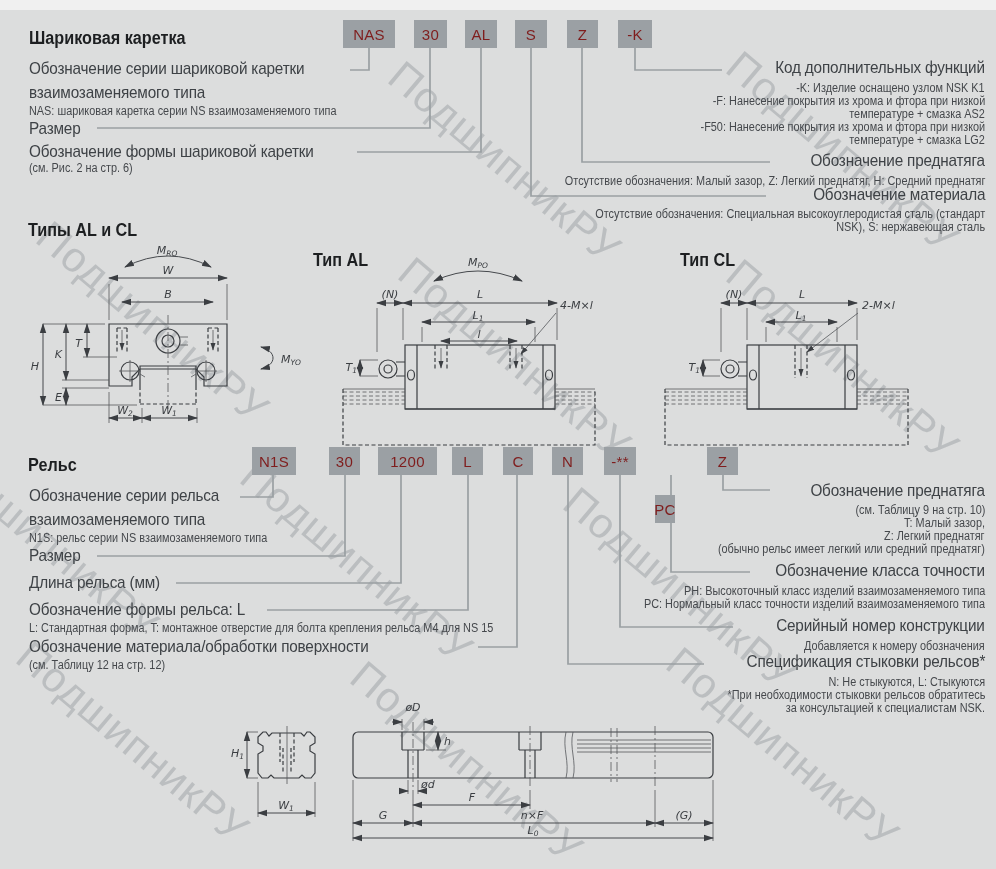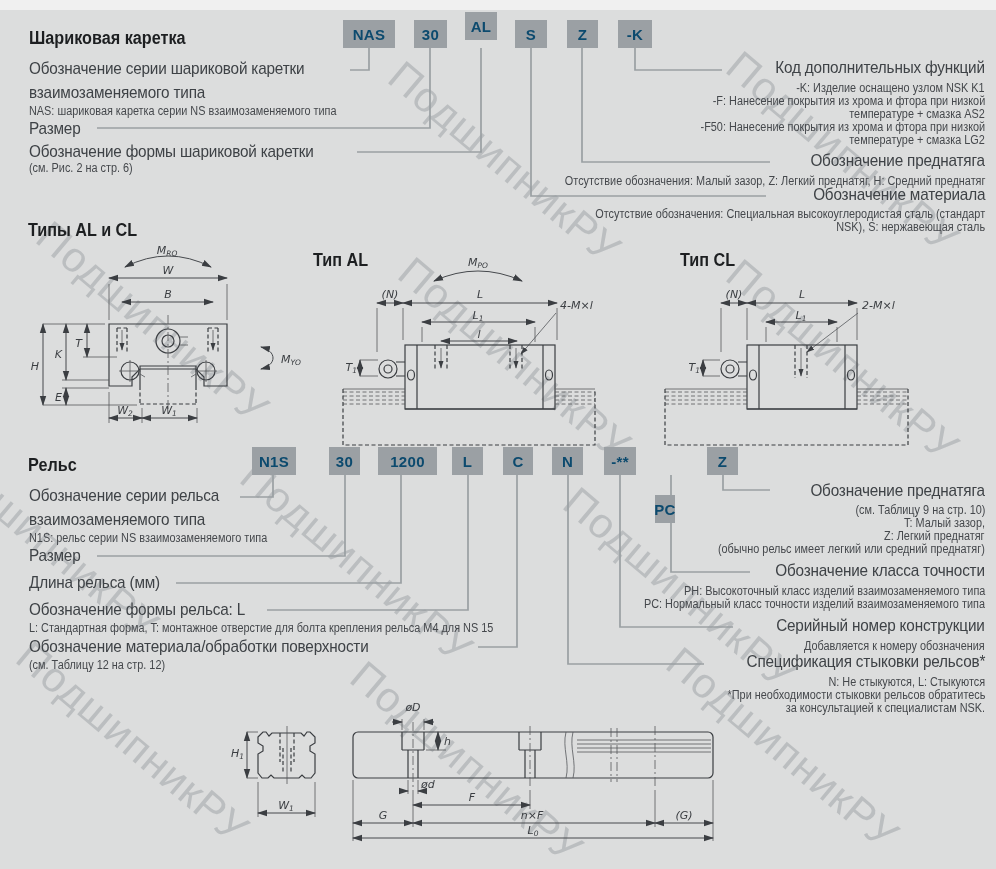--- a/index.html
+++ b/index.html
@@ -8,21 +8,21 @@
   #topstrip{position:absolute;left:0;top:0;width:996px;height:10px;background:#f0f0f0;}
   .wm{position:absolute;font-size:42px;letter-spacing:1px;color:rgba(114,119,125,.30);
       transform:rotate(40deg);transform-origin:0 0;white-space:nowrap;pointer-events:none;}
   .t-h{position:absolute;font-weight:bold;font-size:18px;color:#1d1f21;white-space:nowrap;
        transform:scaleX(.9);transform-origin:0 0;}
   .t-big{position:absolute;font-size:17px;color:#3e4246;letter-spacing:-.2px;white-space:nowrap;
        transform:scaleX(.9);transform-origin:0 0;}
   .t-sm{position:absolute;font-size:12.5px;color:#45484c;white-space:nowrap;
        transform:scaleX(.87);transform-origin:0 0;}
   .r{right:11px;text-align:right;transform-origin:100% 0;}
-  .code{position:absolute;height:28px;background:#9ba0a4;color:#0c4a6e;font-weight:bold;
+  .code{position:absolute;height:28px;background:#9ba0a4;color:#7f1d1d;font-weight:normal;
         font-size:15px;display:flex;align-items:center;justify-content:center;
         letter-spacing:.3px;}
   svg{position:absolute;left:0;top:0;}
   .conn{stroke:#9aa0a3;stroke-width:1.7;fill:none;}
   .sld{stroke:#3b3e42;stroke-width:1.2;fill:none;}
   .thin{stroke:#55585c;stroke-width:.8;fill:none;}
   .dln{stroke:#46494d;stroke-width:1;fill:none;}
   .dsh{stroke-dasharray:4 2.5;}
   .ddt{stroke-dasharray:9 3 2 3;}
   .dim{font-family:"DejaVu Sans",sans-serif;font-style:italic;font-size:11px;fill:#3b3e42;}
@@ -252,21 +252,21 @@
       <text class="dim mid" x="684" y="819">(G)</text>
       <line class="dln" x1="353" y1="838" x2="713" y2="838" marker-start="url(#arr)" marker-end="url(#arr)"></line>
       <text class="dim mid" x="533" y="834"><tspan>L</tspan><tspan class="ss" dy="2">0</tspan></text>
     </g>
   </svg>
 
   <div class="t-h" style="left:29px;top:28px;">Шариковая каретка</div>
 
   <div class="code" style="left:343px;top:20px;width:52px;">NAS</div>
   <div class="code" style="left:414px;top:20px;width:33px;">30</div>
-  <div class="code" style="left:465px;top:12px;width:32px;">AL</div>
+  <div class="code" style="left:465px;top:20px;width:32px;">AL</div>
   <div class="code" style="left:515px;top:20px;width:32px;">S</div>
   <div class="code" style="left:567px;top:20px;width:31px;">Z</div>
   <div class="code" style="left:618px;top:20px;width:34px;">-K</div>
 
   <div class="t-big" style="left:29px;top:59px;">Обозначение серии шариковой каретки</div>
   <div class="t-big" style="left:29px;top:83px;">взаимозаменяемого типа</div>
   <div class="t-sm" style="left:29px;top:104px;">NAS: шариковая каретка серии NS взаимозаменяемого типа</div>
   <div class="t-big" style="left:29px;top:119px;">Размер</div>
   <div class="t-big" style="left:29px;top:142px;">Обозначение формы шариковой каретки</div>
   <div class="t-sm" style="left:29px;top:161px;">(см. Рис. 2 на стр. 6)</div>

